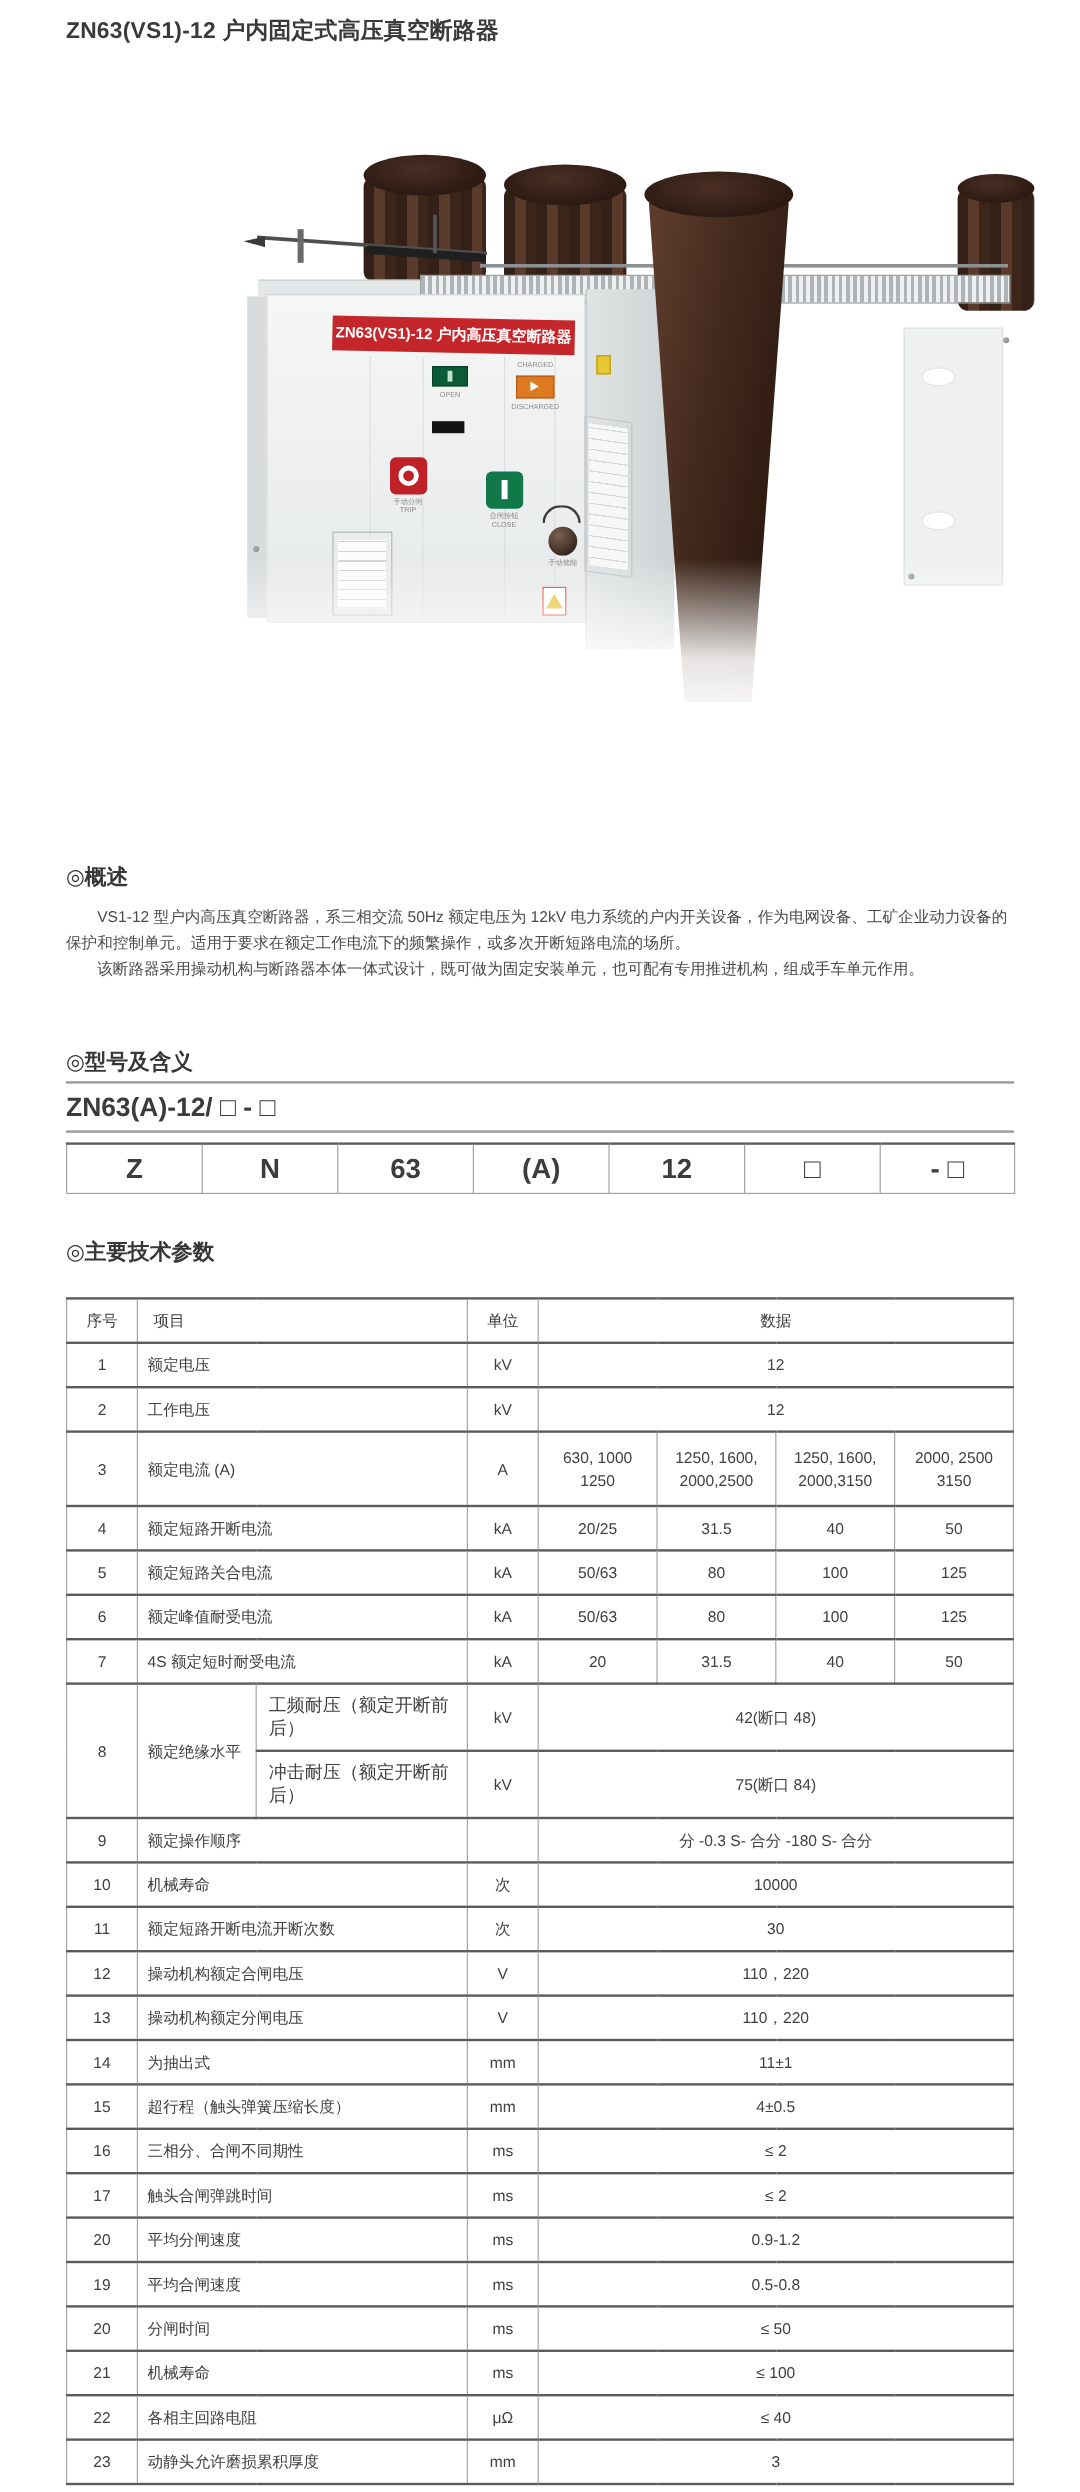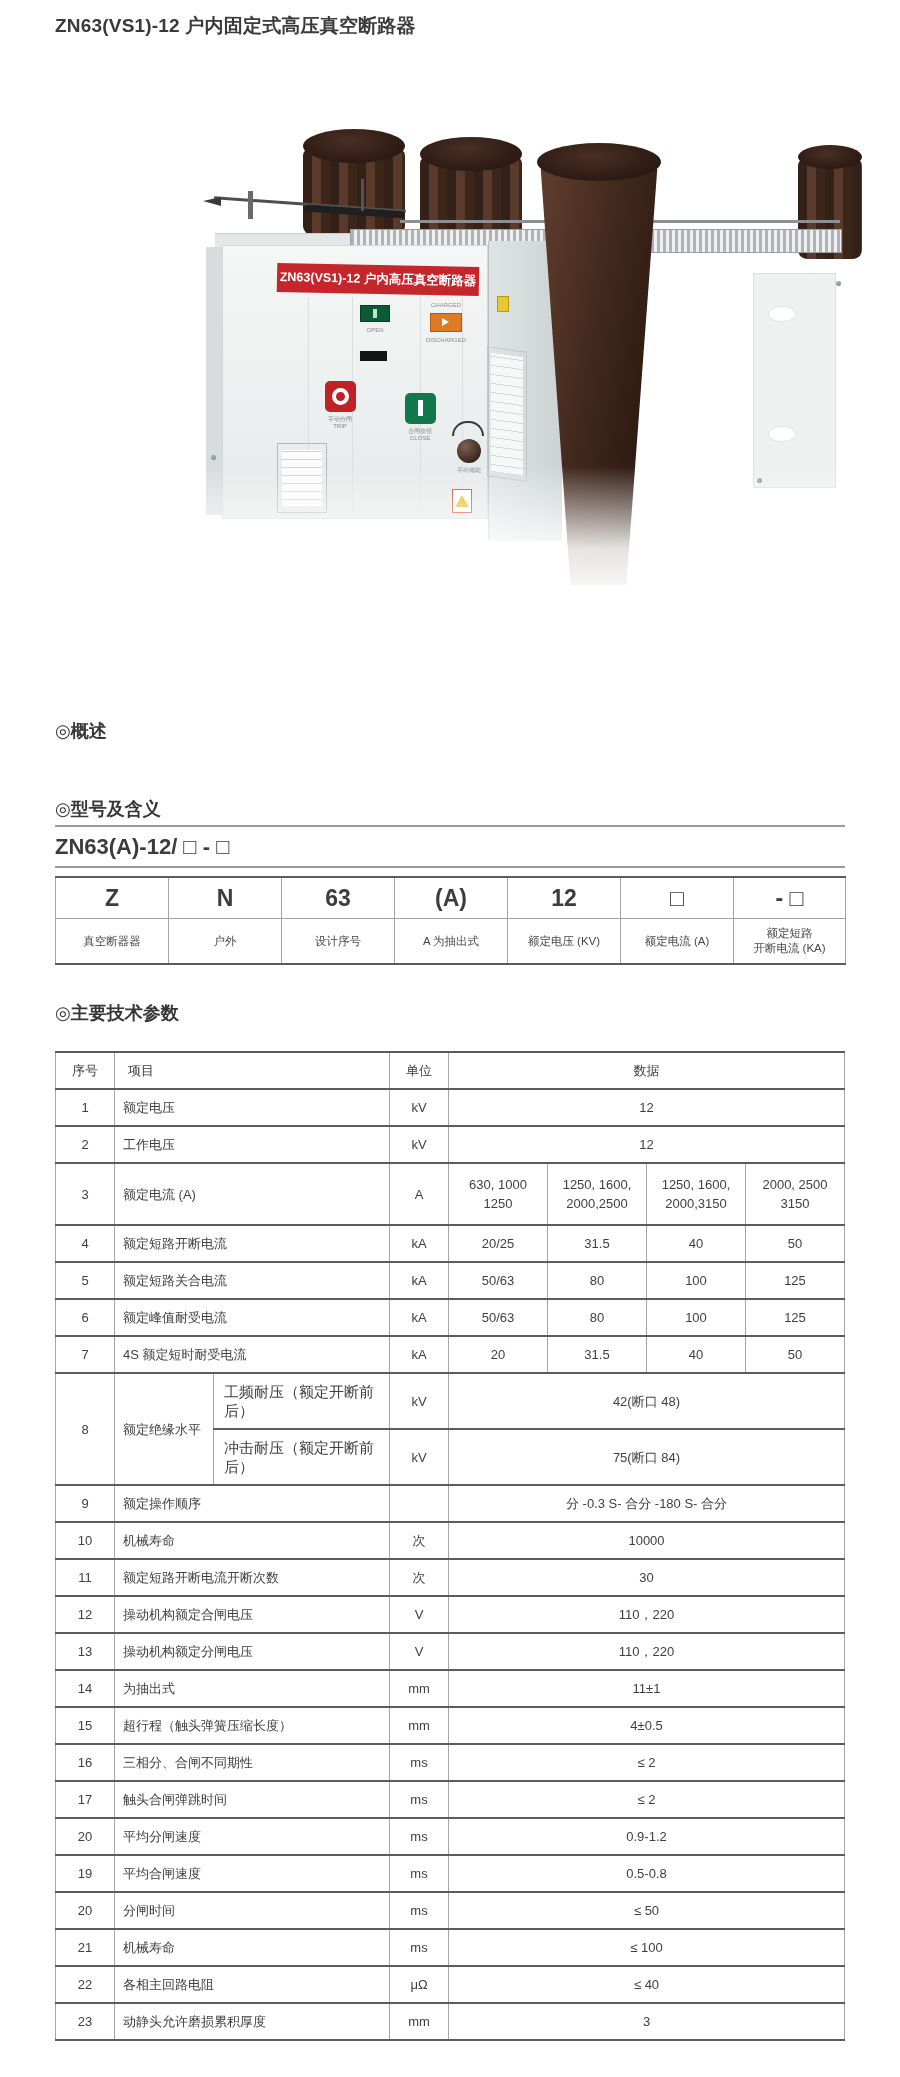--- a/index.html
+++ b/index.html
@@ -120,20 +120,22 @@
 
   <div class="screw" style="left:211px;top:374px;"></div>
   <div class="screw" style="left:757px;top:397px;"></div>
   <div class="screw" style="left:836px;top:200px;"></div>
 
   <div class="fade" style="left:140px;top:385px;width:730px;height:185px;"></div>
 </div>
 
 <h2 class="sec-head" style="margin-top:68px;">◎概述</h2>
 <div class="paras">
+  <p>VS1-12 型户内高压真空断路器，系三相交流 50Hz 额定电压为 12kV 电力系统的户内开关设备，作为电网设备、工矿企业动力设备的保护和控制单元。适用于要求在额定工作电流下的频繁操作，或多次开断短路电流的场所。</p>
+  <p>该断路器采用操动机构与断路器本体一体式设计，既可做为固定安装单元，也可配有专用推进机构，组成手车单元作用。</p>
 </div>
 
 <h2 class="sec-head" style="margin-top:54px;">◎型号及含义</h2>
 <hr class="rule">
 <div class="formula">ZN63(A)-12/ □ - □</div>
 <hr class="rule" style="margin-top:6px;">
 <table class="mtable">
   <colgroup>
       <col style="width:113px">
       <col style="width:113px">
@@ -145,30 +147,20 @@
     </colgroup>
   <tbody>
     <tr class="codes">
         <td>Z</td>
         <td>N</td>
         <td>63</td>
         <td>(A)</td>
         <td>12</td>
         <td>□</td>
         <td>- □</td>
-      </tr>
-    <tr class="labels">
-        <td>真空断器器</td>
-        <td>户外</td>
-        <td>设计序号</td>
-        <td>A 为抽出式</td>
-        <td>额定电压 (KV)</td>
-        <td>额定电流 (A)</td>
-        <td>额定短路
-开断电流 (KA)</td>
       </tr>
   </tbody>
 </table>
 
 <h2 class="sec-head" style="margin-top:36px;">◎主要技术参数</h2>
 <table class="ptable">
   <colgroup>
       <col style="width:59px">
       <col style="width:99px">
       <col style="width:176px">

